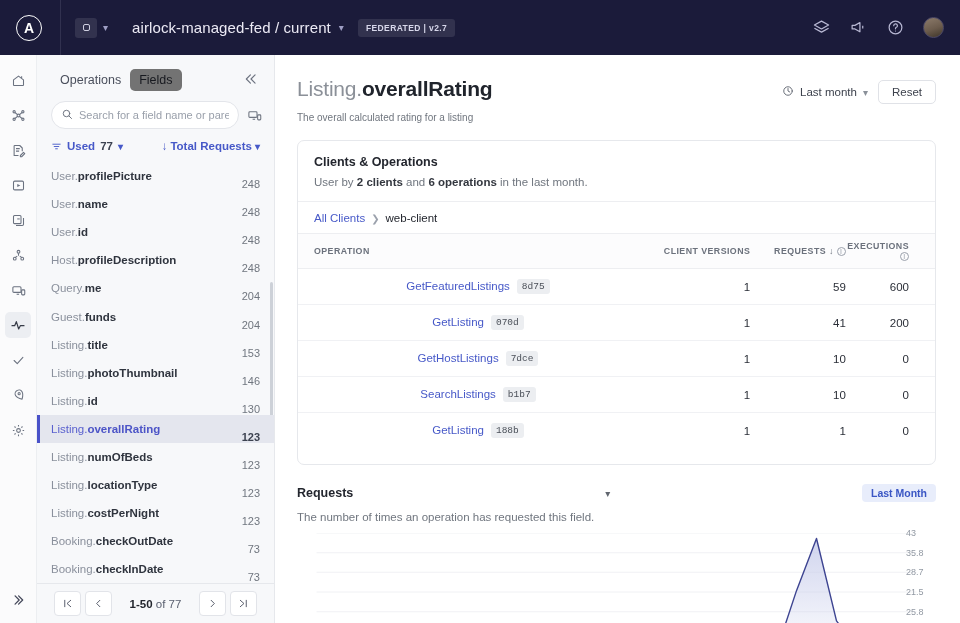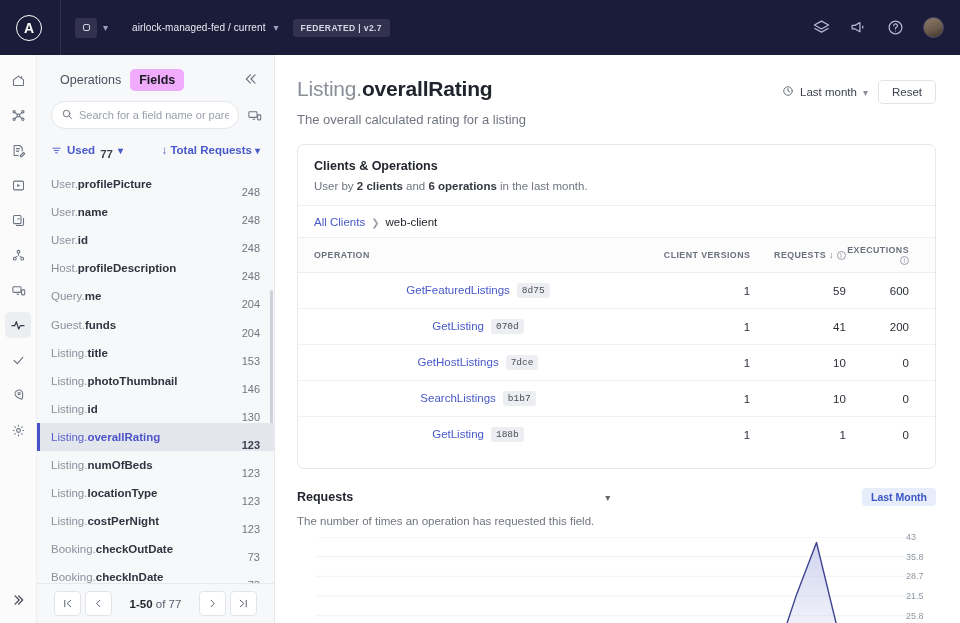--- a/index.html
+++ b/index.html
@@ -23,21 +23,21 @@
     font-size: 14px; font-weight: bold; color: #fff; margin-right: 18px; flex: 0 0 26px;
   }
   .topbar-sep { width: 1px; height: 55px; background: #31314f; margin-right: 14px; }
   .graph-chip {
     width: 22px; height: 20px; border-radius: 3px; background: #32324e;
     display: flex; align-items: center; justify-content: center; margin-right: 6px;
   }
   .graph-chip .dot { width: 7px; height: 7px; border: 1.4px solid #cfcfe0; border-radius: 2px; }
   .chev { color: #9e9ec4; font-size: 10px; display: inline-block; }
   .topbar-title {
-    font-size: 10px; color: #eceaf5; margin-left: 24px; margin-right: 8px; letter-spacing: .1px;
+    font-size: 15px; color: #eceaf5; margin-left: 24px; margin-right: 8px; letter-spacing: .1px;
   }
   .fed-badge {
     margin-left: 14px; background: #32324e; color: #d7d7ea;
     font-size: 8.5px; font-weight: bold; letter-spacing: .4px;
     padding: 4px 8px; border-radius: 3px;
   }
   .topbar-right { margin-left: auto; display: flex; align-items: center; gap: 19px; }
   .tb-icon { width: 18px; height: 18px; color: #b9b9d4; display: flex; align-items: center; justify-content: center; }
   .avatar {
     width: 21px; height: 21px; border-radius: 50%;
@@ -60,40 +60,40 @@
   .rail-item.active { background: #eceef2; color: #363b47; }
   .rail-bottom { margin-top: auto; margin-bottom: 12px; color: #44485a; }
 
   
   .panel {
     width: 238px; flex: 0 0 238px; background: #f7f8fa;
     border-right: 1px solid #e6e8ec; display: flex; flex-direction: column; min-height: 0;
   }
   .panel-tabs { display: flex; align-items: center; padding: 14px 12px 8px 14px; }
   .ptab { font-size: 12.5px; color: #4a4f5c; padding: 4px 9px; border-radius: 5px; }
-  .ptab.active { background: #f0abfc; color: #17191f; font-weight: bold; }
+  .ptab.active { background: #737373; color: #17191f; font-weight: normal; }
   .collapse-btn { margin-left: auto; color: #6d7380; font-size: 14px; padding-right: 4px; }
   .search-row { padding: 2px 12px 0 14px; display: flex; align-items: center; gap: 8px; }
   .search-box {
     flex: 1; height: 28px; background: #fff; border: 1px solid #e3e5ea;
     border-radius: 14px; display: flex; align-items: center; padding: 0 9px; gap: 6px;
   }
   .search-box input {
     border: 0; outline: 0; background: transparent; font-size: 11px;
     color: #30343d; width: 100%; font-family: "Liberation Sans", sans-serif;
   }
   .search-box input::placeholder { color: #9aa0ab; }
   .search-right-icon { color: #6e7480; display: flex; }
   .filter-row {
     display: flex; align-items: center; padding: 11px 14px 10px 14px;
     font-size: 11.5px; color: #4759c8; font-weight: bold;
   }
   .filter-left { display: flex; align-items: center; gap: 5px; }
   .filter-right { margin-left: auto; display: flex; align-items: center; gap: 3px; }
-  .filter-count { color: #3c4250; font-weight: bold; margin-top: 8px; }
+  .filter-count { color: #3c4250; font-weight: bold; }
 
   .field-list { flex: 1 1 auto; overflow: hidden; position: relative; }
   .field-row {
     height: 28.1px; display: flex; align-items: center; padding: 0 14px 0 14px;
     font-size: 11.5px; position: relative;
   }
   .field-row .fname { color: #8a909c; white-space: nowrap; }
   .field-row .fname b { color: #2f343e; font-weight: bold; }
   .field-row .fcount { margin-left: auto; color: #70767f; font-size: 11px; margin-top: 16px; }
   .field-row.selected { background: #e4e6ee; }
@@ -117,21 +117,21 @@
     display: flex; align-items: center; justify-content: center; color: #4b5160; font-size: 11px;
   }
   .pgtext { font-size: 11.5px; color: #5a6070; margin: 0 14px; }
   .pgtext b { color: #23262e; }
 
   
   .main { flex: 1 1 auto; min-width: 0; background: #fff; padding: 22px 24px 0 22px; overflow: hidden; position: relative; }
   .main-head { display: flex; align-items: flex-start; }
   .page-title { font-size: 21px; color: #8b9098; font-weight: normal; letter-spacing: -.2px; }
   .page-title b { color: #20242c; font-weight: bold; }
-  .page-sub { font-size: 13px; color: #70767f; margin-top: 11px; }
+  .page-sub { font-size: 10px; color: #70767f; margin-top: 11px; }
   .head-right { margin-left: auto; display: flex; align-items: center; gap: 10px; padding-top: 3px; }
   .range-btn { display: flex; align-items: center; gap: 6px; font-size: 11.5px; color: #3d424d; }
   .reset-btn {
     border: 1px solid #e0e2e7; border-radius: 5px; background: #fff;
     font-size: 11.5px; color: #3d424d; padding: 5px 13px;
     font-family: "Liberation Sans", sans-serif;
   }
 
   
   .card {

